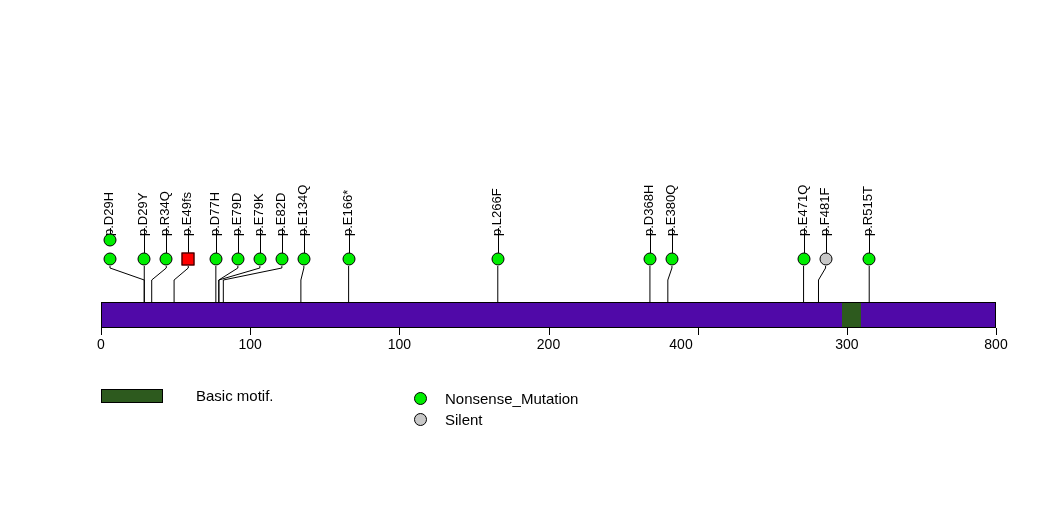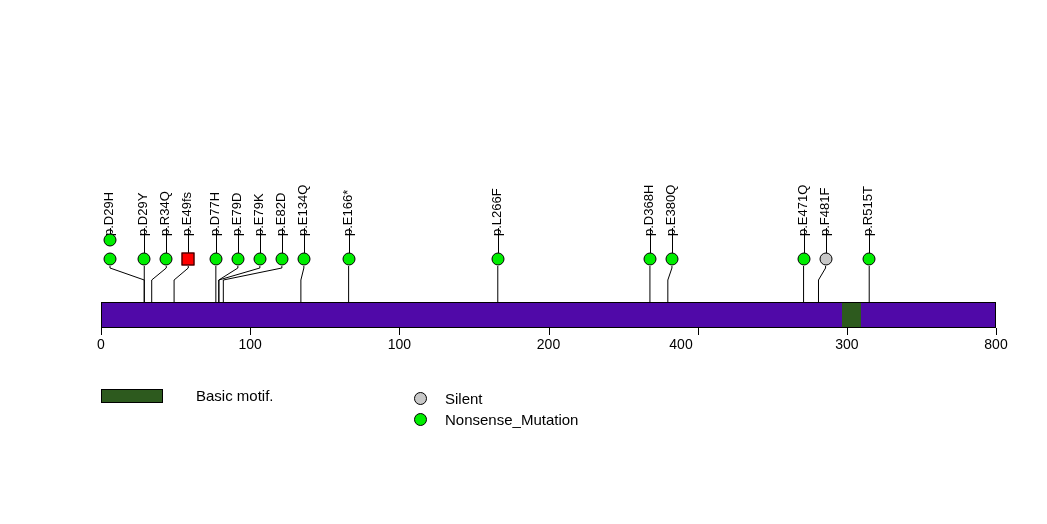--- a/index.html
+++ b/index.html
@@ -237,22 +237,22 @@
       <div class="tick-label" style="left: 996px;">800</div>
     </div>
 
   <div id="legend-motif">
     <div class="swatch" style="background: rgb(45, 90, 30);"></div>
     <div class="lbl">Basic motif.</div>
   </div>
 
   <div id="legend-mut">
       <div class="row">
+        <div class="marker circle" style="background: rgb(0, 238, 0);"></div>
+        <div class="lbl">Nonsense_Mutation</div>
+      </div>
+      <div class="row">
         <div class="marker circle" style="background: rgb(200, 200, 200);"></div>
         <div class="lbl">Silent</div>
       </div>
-      <div class="row">
-        <div class="marker circle" style="background: rgb(0, 238, 0);"></div>
-        <div class="lbl">Nonsense_Mutation</div>
-      </div>
     </div>
 
 </div>
 
 </body></html>

